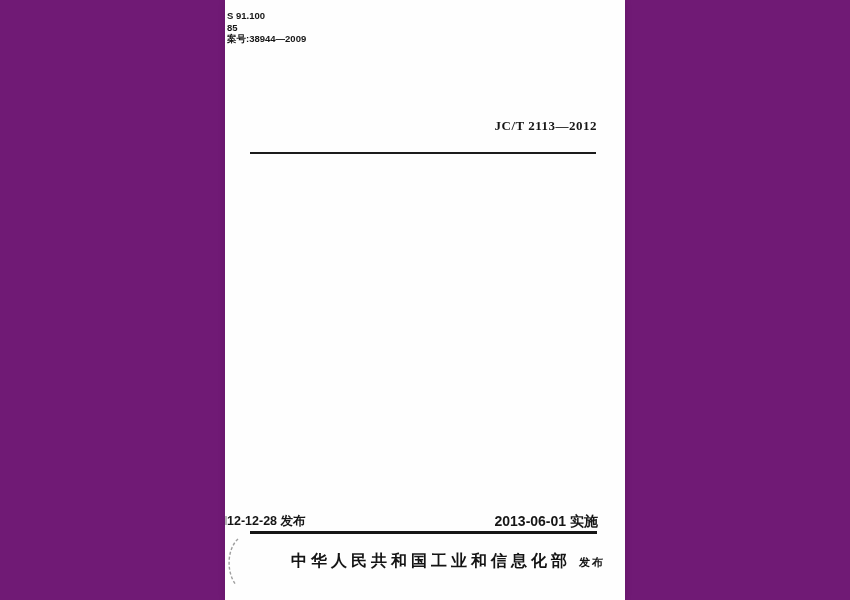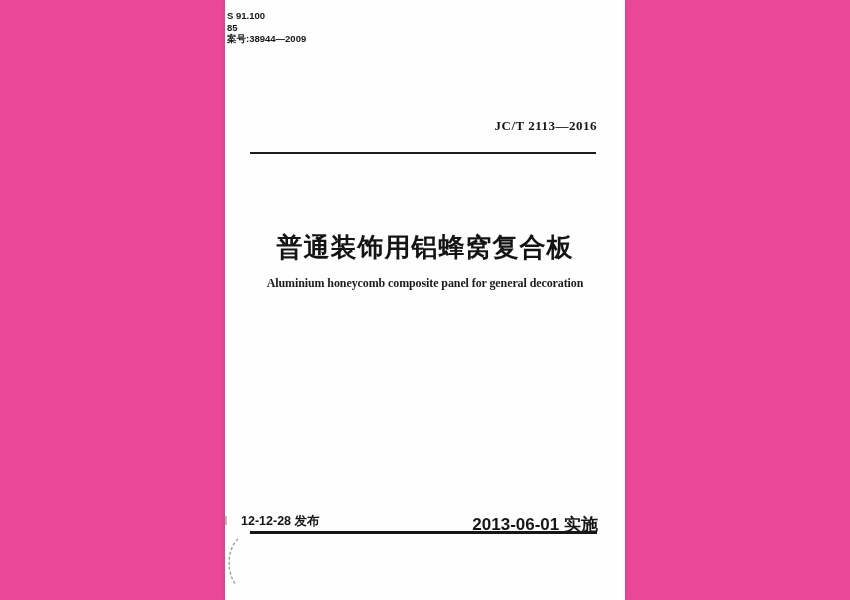--- a/index.html
+++ b/index.html
@@ -7,21 +7,21 @@
     padding: 0;
     width: 850px;
     height: 600px;
     overflow: hidden;
     font-family: "Liberation Serif", serif;
   }
   .canvas {
     position: relative;
     width: 850px;
     height: 600px;
-    background: #ec4899;
+    background: #701a75;
   }
   .page {
     position: absolute;
     left: 225px;
     top: 0;
     width: 400px;
     height: 600px;
     background: #fefefe;
     overflow: hidden;
     box-shadow: 0 0 7px rgba(0,0,0,0.12);
@@ -107,28 +107,27 @@
   }
   .date-row-left {
     position: absolute;
     left: 2px;
     top: 513px;
     font-family: "Liberation Sans", sans-serif;
     font-size: 12.5px;
     font-weight: bold;
     white-space: nowrap;
     color: #161616;
-    margin-left: 14px;
   }
   .date-row-right {
     position: absolute;
     right: 27px;
     top: 513px;
     font-family: "Liberation Sans", sans-serif;
-    font-size: 17px;
+    font-size: 14px;
     font-weight: bold;
     white-space: nowrap;
     color: #161616;
   }
   .cut-digit-remnant {
     position: absolute;
     left: 0;
     top: 516px;
     width: 1.5px;
     height: 9px;
@@ -174,34 +173,36 @@
   <div class="page">
 
     <div class="ics-block">
       <div>S 91.100</div>
       <div>85</div>
       <div>案号:38944—2009</div>
     </div>
 
 
 
-    <div class="std-number">JC/T 2113—2016</div>
+    <div class="std-number">JC/T 2113—2012</div>
 
     <div class="header-rule"></div>
 
-    <div class="main-title">普通装饰用铝蜂窝复合板</div>
-
-    <div class="subtitle">Aluminium honeycomb composite panel for general decoration</div>
+
 
     <div class="cut-digit-remnant"></div>
 
     <div class="date-row-left">12-12-28 发布</div>
     <div class="date-row-right">2013-06-01 实施</div>
 
     <div class="footer-rule"></div>
 
     <svg class="seal-mark" width="26" height="52" viewBox="0 0 26 52">
       <path d="M19 3 C 8 13, 7 36, 17 49" stroke="#9f9f9f" stroke-width="1.4" fill="none" stroke-dasharray="3 2"></path>
     </svg>
 
+    <div class="publisher-row">
+      <span class="publisher-name">中华人民共和国工业和信息化部</span>
+      <span class="publish-label">发布</span>
+    </div>
 
   </div>
 </div>
 
 </body></html>

